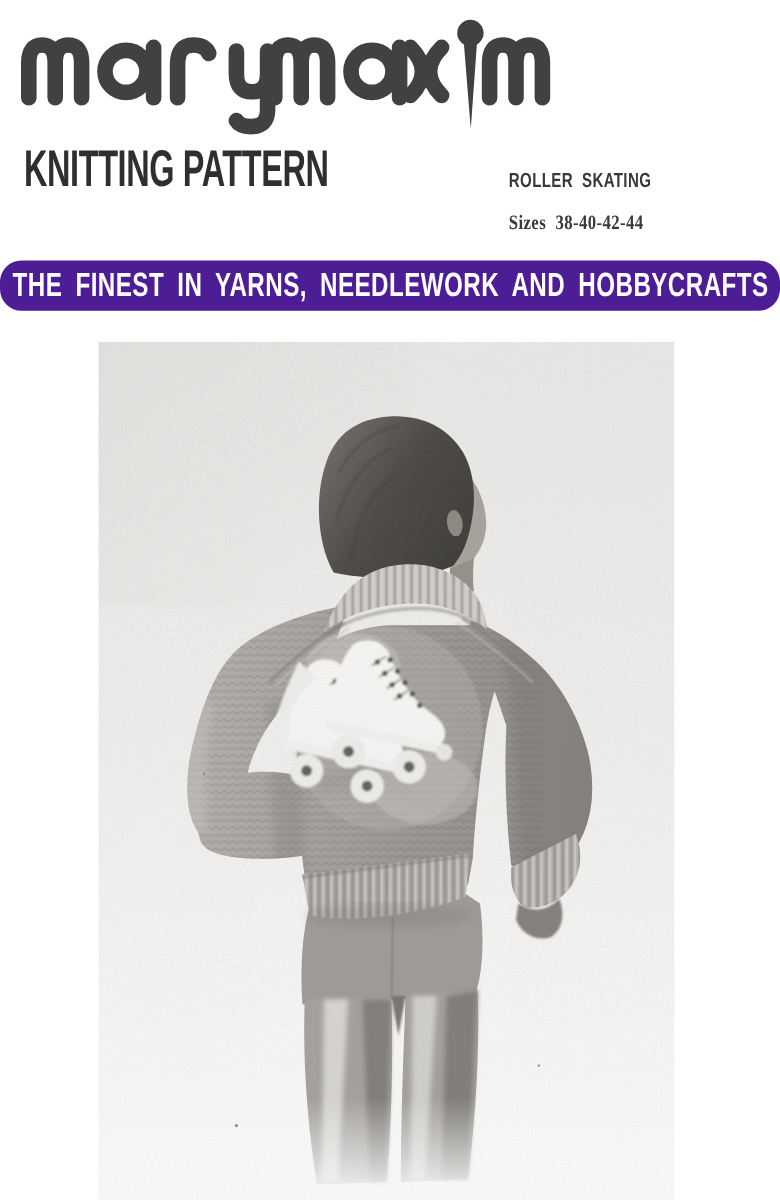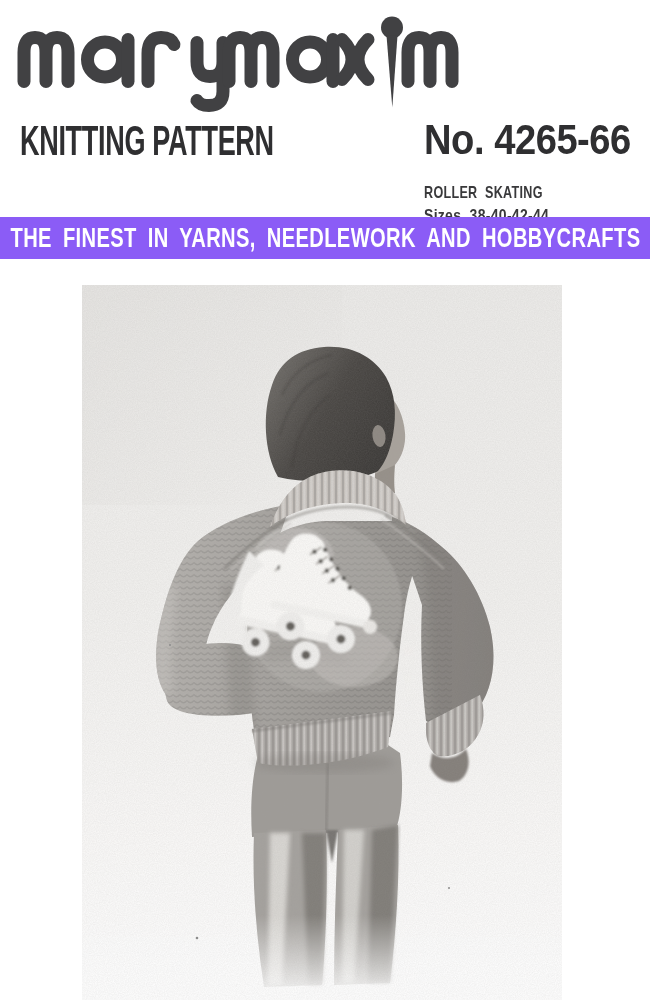--- a/index.html
+++ b/index.html
@@ -14,21 +14,21 @@
   .logo svg{display:block;width:100%;height:100%;}
   
   .title-left{position:absolute;left:20px;top:119px;color:#2f2f31;}
   .title-left .line{height:42px;line-height:42px;font-weight:bold;font-size:41px;white-space:nowrap;}
   .title-left .line span{display:inline-block;transform:scale(0.66,1.05);transform-origin:left center;letter-spacing:-0.5px;}
   .title-right{position:absolute;left:424px;top:119px;color:#2f2f31;}
   .no-line{height:42px;line-height:42px;font-weight:bold;font-size:41px;white-space:nowrap;}
   .no-line span{display:inline-block;transform:scale(0.93,1.03);transform-origin:left center;letter-spacing:-0.5px;}
   .sub-line{height:19px;line-height:19px;font-weight:bold;font-size:17px;white-space:nowrap;color:#39393b;}
   .sub-line span{display:inline-block;transform:scaleX(0.74);transform-origin:left center;letter-spacing:0.4px;word-spacing:5px;}
-  .sub-line.sizes{margin-top:4px;}
+  .sub-line.sizes{margin-top:16px;font-family:Liberation Serif, serif;}
   .sub-line.sizes span{transform:scaleX(0.82);}
   .rs{margin-top:22px;}
   
   .banner{
     position:absolute;left:0;top:217px;width:650px;height:42px;
     display:flex;align-items:center;justify-content:center;overflow:hidden;
   }
   .banner span{
     display:inline-block;white-space:nowrap;font-weight:bold;font-size:28px;
     transform:scale(0.72,1.0);transform-origin:center center;
@@ -71,26 +71,25 @@
         <path d="M370.5,24 L381.5,24 L376.3,96 Z"></path>
       </g>
     </svg>
   </div>
 
   <div class="title-left" style="color: rgb(47, 47, 49);">
     <div class="line"><span>KNITTING PATTERN</span></div>
   </div>
 
   <div class="title-right" style="color: rgb(47, 47, 49);">
-    <div class="no-line"><span>No. 4265-66</span></div>
     <div class="sub-line rs"><span>ROLLER SKATING</span></div>
     <div class="sub-line sizes"><span>Sizes 38-40-42-44</span></div>
   </div>
 
-  <div class="banner" style="background: #8b5cf6; color: rgb(255, 255, 255);">
+  <div class="banner" style="background: #4c1d95; color: rgb(255, 255, 255); border-radius: 18px;">
     <span>THE FINEST IN YARNS, NEEDLEWORK AND HOBBYCRAFTS</span>
   </div>
 
   <figure class="photo">
     <svg viewBox="0 0 480 715">
       <defs>
         <linearGradient id="bgGrad" gradientUnits="userSpaceOnUse" x1="0" y1="0" x2="0" y2="715">
           <stop offset="0" stop-color="#edecea"></stop>
           <stop offset="0.45" stop-color="#f3f2f0"></stop>
           <stop offset="0.78" stop-color="#fbfaf9"></stop>

